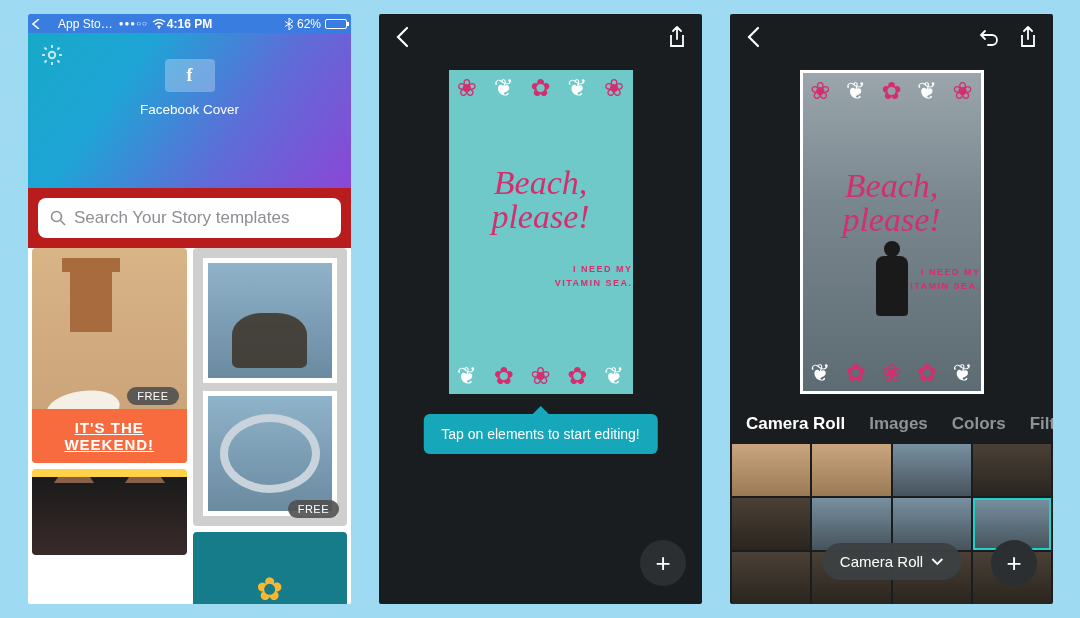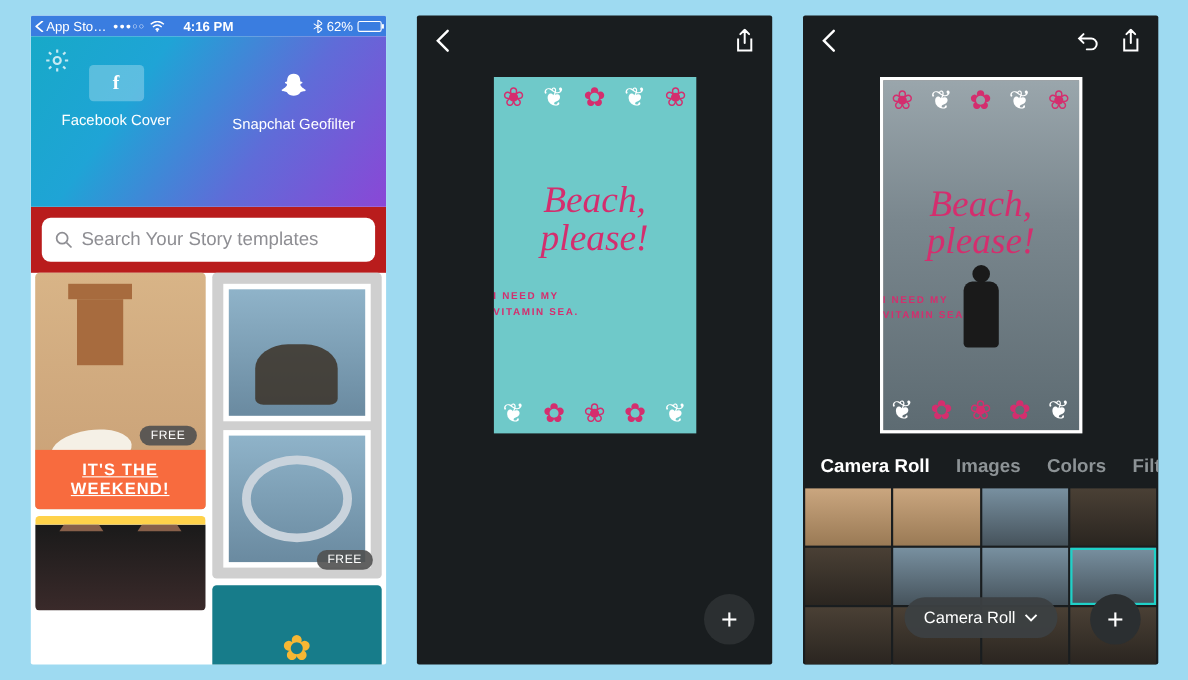--- a/index.html
+++ b/index.html
@@ -27,21 +27,21 @@
 .status-bar {
   height: 19px;
   background: #3a7de0;
   display: flex;
   align-items: center;
   color: #fff;
   font-size: 12px;
   padding: 0 4px;
   position: relative;
 }
-.status-back { display:flex; align-items:center; gap:2px; }
+.status-back { display:flex; align-items:center; gap:18px; }
 .status-time { position:absolute; left:50%; transform:translateX(-50%); font-weight:600; }
 .status-right { margin-left:auto; display:flex; align-items:center; gap:4px; }
 .battery-box { width:22px; height:10px; border:1px solid #fff; border-radius:2px; position:relative; }
 .battery-box::after { content:""; position:absolute; right:-3px; top:2px; width:2px; height:4px; background:#fff; }
 .battery-fill { height:100%; width:48%; background:#fff; }
 
 .home-header {
   height: 155px;
   background: linear-gradient(125deg, #17a9c8 0%, #1fa4d6 30%, #5f6cd8 65%, #8a47d6 100%);
   color: #fff;
@@ -99,21 +99,21 @@
 .canvas-card.photo { background:linear-gradient( #9aa6ac 0%, #7a878e 40%, #5d6b72 100%);}
 .tropical-border { position:absolute; left:0; right:0; height:36px; display:flex; justify-content:space-around; align-items:center;}
 .tropical-border.top { top:0; }
 .tropical-border.bot { bottom:0; }
 .leaf { font-size:24px;}
 .leaf.pink{color:#d42e6e;} .leaf.white{color:#fff;}
 .beach-title {
   font-family:"Brush Script MT", cursive; color:#d42e6e; font-size:34px;
   text-align:center; margin-top:96px; line-height:1; font-style:italic;
 }
-.beach-sub { text-align:left; color:#d42e6e; font-size:9px; letter-spacing:1.5px; margin-top:28px; font-weight:600; line-height:1.6;}
+.beach-sub { text-align:right; color:#d42e6e; font-size:9px; letter-spacing:1.5px; margin-top:28px; font-weight:600; line-height:1.6;}
 .person { position:absolute; left:50%; bottom:40px; transform:translateX(-50%); width:40px; height:110px;}
 .person::before{content:""; position:absolute; top:0; left:12px; width:16px; height:16px; background:#1a1a1a; border-radius:50%;}
 .person::after{content:""; position:absolute; top:15px; left:4px; right:4px; height:60px; background:#1a1a1a; border-radius:8px 8px 4px 4px;}
 
 .tooltip {
   position:absolute; left:50%; transform:translateX(-50%); top:400px;
   background:#17a7ba; color:#fff; padding:12px 18px; border-radius:6px;
   font-size:14px; white-space:nowrap;
 }
 .tooltip::before {
@@ -190,28 +190,20 @@
           </g>
         </svg>
     </span>
     <div class="design-types">
       <div class="design-type">
         <div class="dt-iconbox">
             <span style="color:#fff;font-weight:900;font-size:18px;font-family:Georgia;">f</span>
           </div>
         <span>Facebook Cover</span>
       </div>
-      <div class="design-type">
-        <div class="dt-iconbox" style="background:transparent;">
-          <svg width="26" height="24" viewBox="0 0 26 24">
-              <path d="M13 2 C8 2 7 6 7 9 C7 9 5 9 5 10 C5 11 7 11 7 12 C6 15 2 16 2 17 C2 18 6 18 7 19 C8 21 11 22 13 22 C15 22 18 21 19 19 C20 18 24 18 24 17 C24 16 20 15 19 12 C19 11 21 11 21 10 C21 9 19 9 19 9 C19 6 18 2 13 2 Z" fill="#fff"></path>
-            </svg>
-        </div>
-        <span>Snapchat Geofilter</span>
-      </div>
     </div>
   </div>
 
   <div class="search-wrap">
     <div class="search-box">
       <svg width="16" height="16" viewBox="0 0 16 16">
           <circle cx="6.5" cy="6.5" r="5" stroke="#8e8e93" stroke-width="1.6" fill="none"></circle>
           <line x1="10.5" y1="10.5" x2="15" y2="15" stroke="#8e8e93" stroke-width="1.6"></line>
         </svg>
       <span>Search Your Story templates</span>
@@ -277,20 +269,23 @@
       <div class="tropical-border bot">
         <span class="leaf white">❦</span>
           <span class="leaf pink">✿</span>
           <span class="leaf pink">❀</span>
           <span class="leaf pink">✿</span>
           <span class="leaf white">❦</span>
       </div>
     </div>
   </div>
 
+  <div class="tooltip">
+    <span>Tap on elements to start editing!</span>
+  </div>
 
   <div class="fab">
     <span>+</span>
   </div>
 </div>
 
 <div class="phone phone3">
   <div class="dark-topbar">
     <span class="icon-btn">
       <svg width="14" height="22" viewBox="0 0 14 22">

